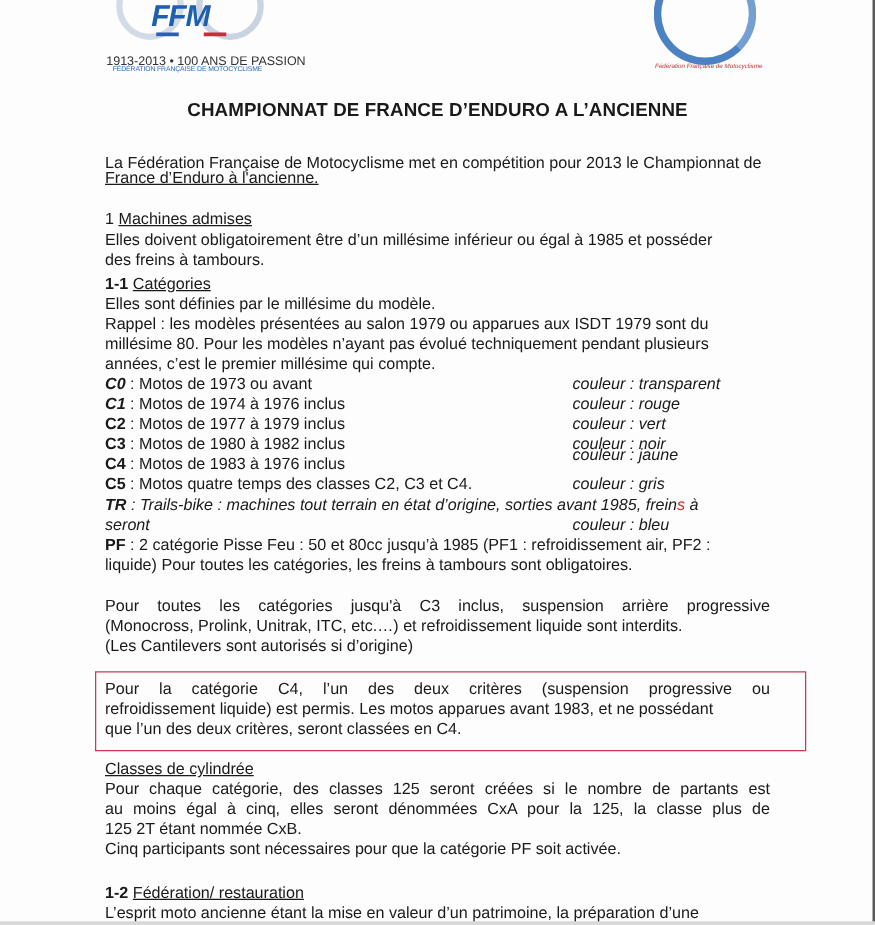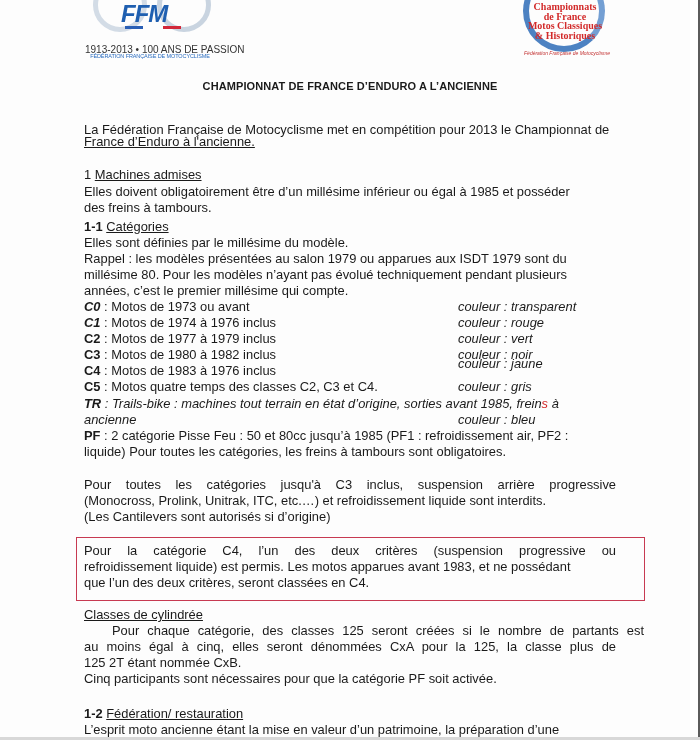--- a/index.html
+++ b/index.html
@@ -20,21 +20,21 @@
   .logo-ffm .bar-blue { position:absolute; left:40px; top:26px; width:18px; height:3px; background:#2a5fb5; }
   .logo-ffm .bar-red { position:absolute; left:78px; top:26px; width:18px; height:3px; background:#d2283a; }
   .logo-ffm .tag1 { position:absolute; left:0; top:44px; width:130px; text-align:center; font-size:10px; color:#333; white-space:nowrap; }
   .logo-ffm .tag2 { position:absolute; left:0; top:53px; width:130px; text-align:center; font-size:5.5px; color:#2a6cbf; white-space:nowrap; letter-spacing:-0.1px; }
 
   .logo-cfm { position:absolute; left:505px; top:0; width:120px; height:60px; }
   .logo-cfm .swirl { position:absolute; left:18px; top:-30px; width:70px; height:70px; border:6px solid #2f6db8; border-radius:50%; border-right-color:#5d8fcc; opacity:.85; }
   .logo-cfm .lines { position:absolute; left:10px; top:2px; font:bold 10px "Liberation Serif", serif; color:#d22a2a; line-height:9.5px; text-align:center; width:100px; }
   .logo-cfm .sub { position:absolute; left:12px; top:50px; width:100px; text-align:center; font:italic 5px "Liberation Sans", sans-serif; color:#c23030; }
 
-  .page-title { position:absolute; left:0; width:700px; top:80px; text-align:center; font-weight:bold; font-size:11px; letter-spacing:0.1px; }
+  .page-title { position:absolute; left:0; width:700px; top:80px; text-align:center; font-weight:bold; font-size:15px; letter-spacing:0.1px; }
 
   .txt { position:absolute; left:84px; font-size:12.9px; line-height:16px; white-space:nowrap; }
   .just { white-space:normal; text-align:justify; text-align-last:justify; width:532px; }
   .u { text-decoration:underline; }
   .b { font-weight:bold; }
   .i { font-style:italic; }
   .red { color:#d42a2a; }
   .col2 { position:absolute; left:458px; font-style:italic; font-size:12.9px; line-height:16px; white-space:nowrap; }
 
   .c4-box { position:absolute; left:76px; top:537px; width:569px; height:64px; border:1px solid #c73a52; box-sizing:border-box; }
@@ -50,26 +50,20 @@
   <div class="ring r2"></div>
   <div class="ffm-text">FFM</div>
   <div class="bar-blue"></div>
   <div class="bar-red"></div>
   <div class="tag1">1913-2013 • 100 ANS DE PASSION</div>
   <div class="tag2">FÉDÉRATION FRANÇAISE DE MOTOCYCLISME</div>
 </div>
 
 <div class="logo-cfm">
   <div class="swirl"></div>
-  <div class="lines">
-    <div>Championnats</div>
-    <div>de France</div>
-    <div>Motos Classiques</div>
-    <div>&amp; Historiques</div>
-  </div>
   <div class="sub">Fédération Française de Motocyclisme</div>
 </div>
 
 <div class="page-title">CHAMPIONNAT DE FRANCE D’ENDURO A L’ANCIENNE</div>
 
 <div class="txt" style="top:122px;">La Fédération Française de Motocyclisme met en compétition pour 2013  le Championnat de</div>
 <div class="txt" style="top:134px;text-decoration:underline;">France d’Enduro à l'ancienne.</div>
 
 <div class="txt" style="top:167px;">
   <span>1 </span><span class="u">Machines admises</span>
@@ -111,39 +105,39 @@
 <div class="col2" style="top:356px;">couleur : jaune</div>
 
 <div class="txt" style="top:379px;">
   <span class="b">C5</span><span> : Motos quatre temps des classes C2, C3 et C4.</span>
 </div>
 <div class="col2" style="top:379px;">couleur : gris</div>
 
 <div class="txt i" style="top:396px;">
   <span class="b">TR</span><span> : Trails-bike : machines tout terrain en état d’origine, sorties avant 1985, frein</span><span class="red">s</span><span> à</span>
 </div>
-<div class="txt i" style="top:412px;">ancienne</div>
+<div class="txt i" style="top:412px;">seront</div>
 <div class="col2" style="top:412px;">couleur : bleu</div>
 
 <div class="txt" style="top:428px;">
   <span class="b">PF</span><span> : 2 catégorie Pisse Feu : 50 et 80cc jusqu’à 1985 (PF1 : refroidissement air, PF2 :</span>
 </div>
 <div class="txt" style="top:444px;">liquide)  Pour toutes les catégories, les freins à tambours sont obligatoires.</div>
 
 <div class="txt just" style="top:477px;">Pour toutes les catégories jusqu'à C3 inclus, suspension arrière progressive</div>
 <div class="txt" style="top:493px;">(Monocross, Prolink, Unitrak, ITC, etc.…) et refroidissement liquide sont interdits.</div>
 <div class="txt" style="top:509px;">(Les Cantilevers sont autorisés si d’origine)</div>
 
 <div class="c4-box"></div>
 <div class="txt just" style="top:543px;">Pour la catégorie C4, l’un des deux critères (suspension progressive ou</div>
 <div class="txt" style="top:559px;">refroidissement liquide) est permis. Les motos apparues avant 1983, et ne possédant</div>
 <div class="txt" style="top:575px;">que l’un des deux critères, seront classées en C4.</div>
 
 <div class="txt u" style="top:607px;">Classes de cylindrée</div>
-<div class="txt just" style="top:623px;margin-left:28px;">Pour chaque catégorie, des classes 125 seront créées si le nombre de partants est</div>
+<div class="txt just" style="top:623px;">Pour chaque catégorie, des classes 125 seront créées si le nombre de partants est</div>
 <div class="txt just" style="top:639px;">au moins égal à cinq, elles seront dénommées CxA pour la 125, la classe plus de</div>
 <div class="txt" style="top:655px;">125 2T étant nommée CxB.</div>
 <div class="txt" style="top:671px;">Cinq participants sont nécessaires pour que la catégorie PF soit activée.</div>
 
 <div class="txt" style="top:706px;">
   <span class="b">1-2</span>&nbsp;<span class="u">Fédération/ restauration</span>
 </div>
 <div class="txt" style="top:722px;">L’esprit moto ancienne étant la mise en valeur d’un patrimoine, la préparation d’une</div>
 
 </body></html>

